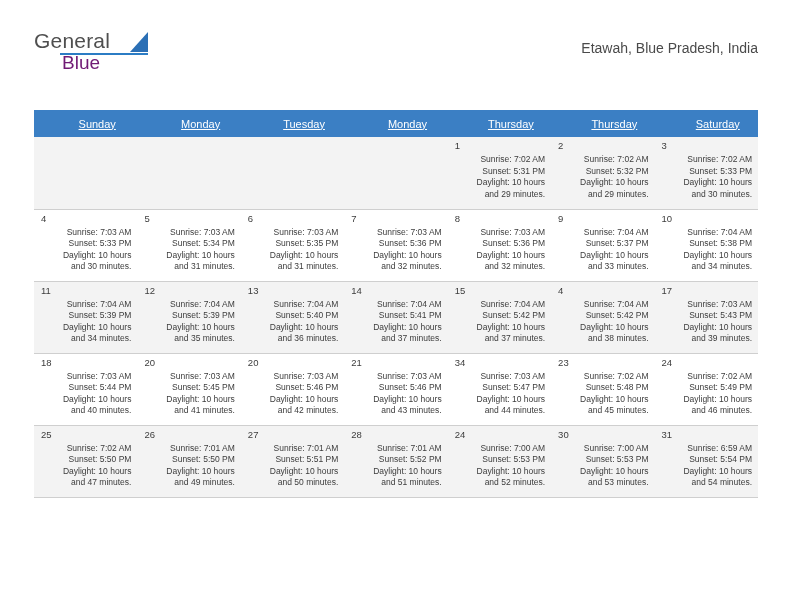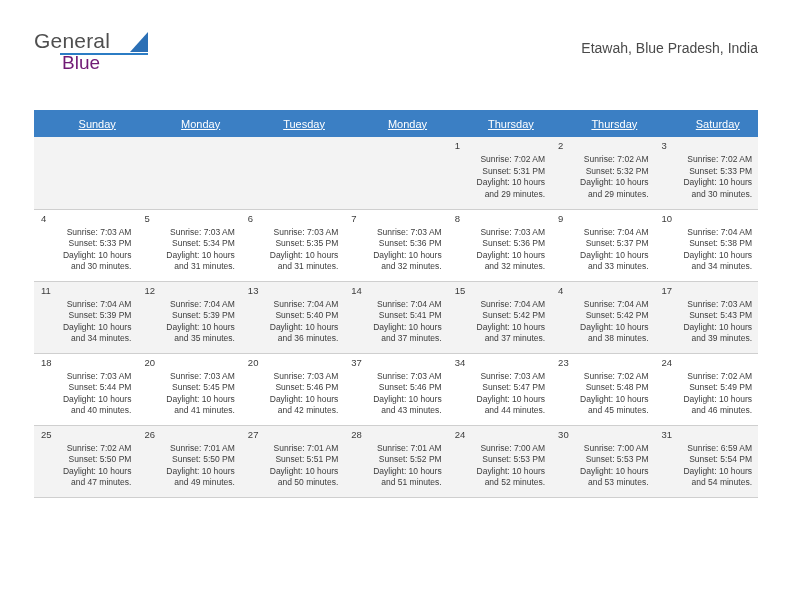--- a/index.html
+++ b/index.html
@@ -321,21 +321,21 @@
 and 41 minutes.</span>
         </td>
         <td>
           <span class="daynum">20</span>
           <span class="info">Sunrise: 7:03 AM
 Sunset: 5:46 PM
 Daylight: 10 hours
 and 42 minutes.</span>
         </td>
         <td>
-          <span class="daynum">37</span>
+          <span class="daynum">21</span>
           <span class="info">Sunrise: 7:03 AM
 Sunset: 5:46 PM
 Daylight: 10 hours
 and 43 minutes.</span>
         </td>
         <td>
           <span class="daynum">34</span>
           <span class="info">Sunrise: 7:03 AM
 Sunset: 5:47 PM
 Daylight: 10 hours

